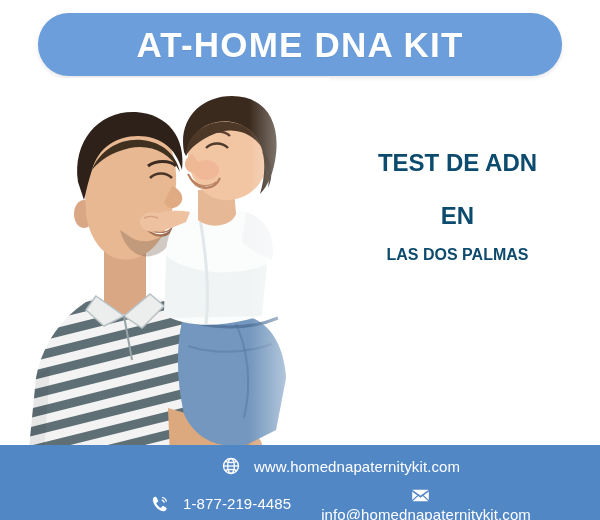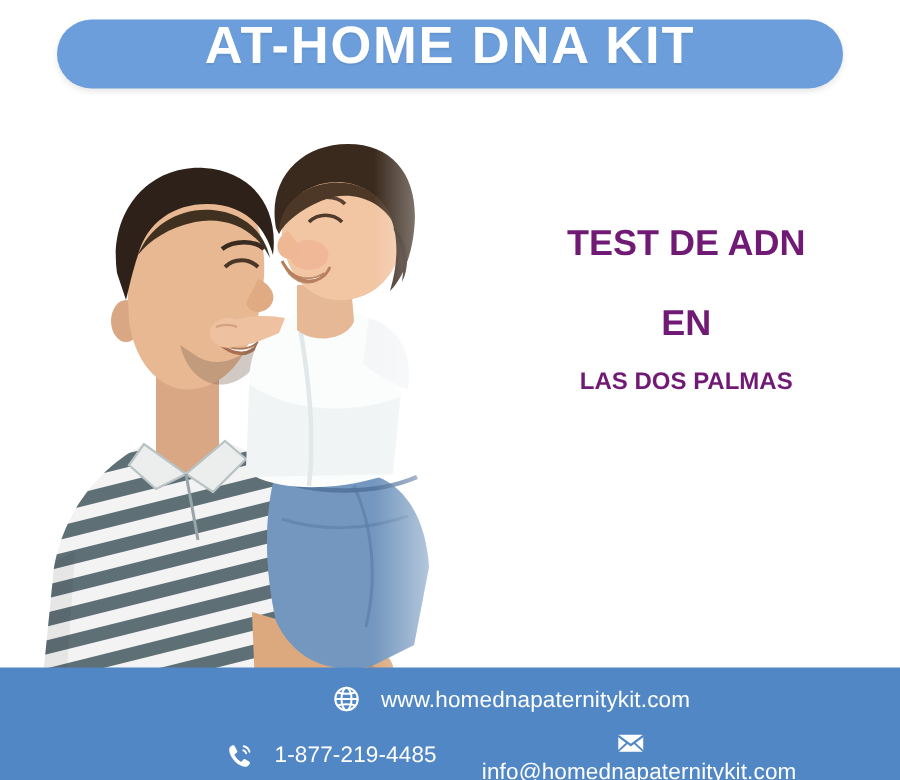--- a/index.html
+++ b/index.html
@@ -21,24 +21,25 @@
     background: #ffffff;
     overflow: hidden;
   }
 
   
   .title-pill {
     position: absolute;
     left: 38px;
     top: 13px;
     width: 524px;
-    height: 46px;
+    height: 63px;
     background: #6b9edb;
     border-radius: 31px;
     display: flex;
+    align-items: center;
     justify-content: center;
     box-shadow: 0 2px 4px rgba(0,0,0,0.10);
   }
   .title-text {
     color: #ffffff;
     font-size: 35px;
     font-weight: bold;
     letter-spacing: 1.2px;
     line-height: 1;
     white-space: nowrap;
@@ -62,21 +63,21 @@
 
   
   .headline-block {
     position: absolute;
     left: 315px;
     top: 150px;
     width: 285px;
     text-align: center;
   }
   .headline-line {
-    color: #701a75;
+    color: #0c4a6e;
     font-weight: bold;
     line-height: 1.1;
     white-space: nowrap;
   }
   .headline-line.l1 { font-size: 24px; margin-bottom: 27px; }
   .headline-line.l2 { font-size: 24px; margin-bottom: 16px; }
   .headline-line.l3 { font-size: 16px; }
 
   
   .footer {

